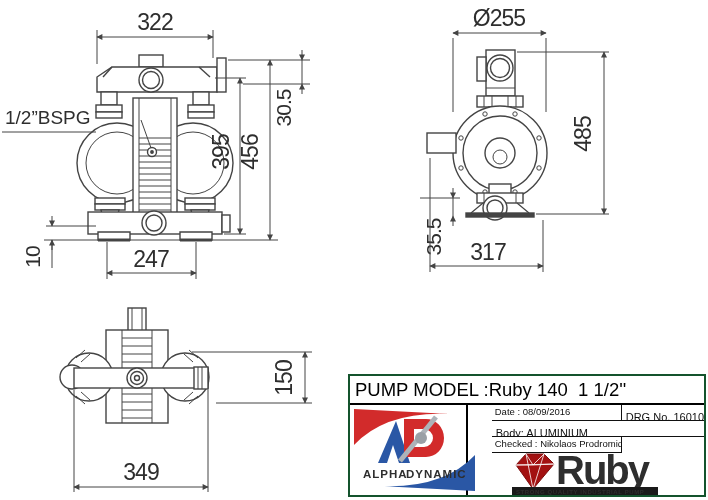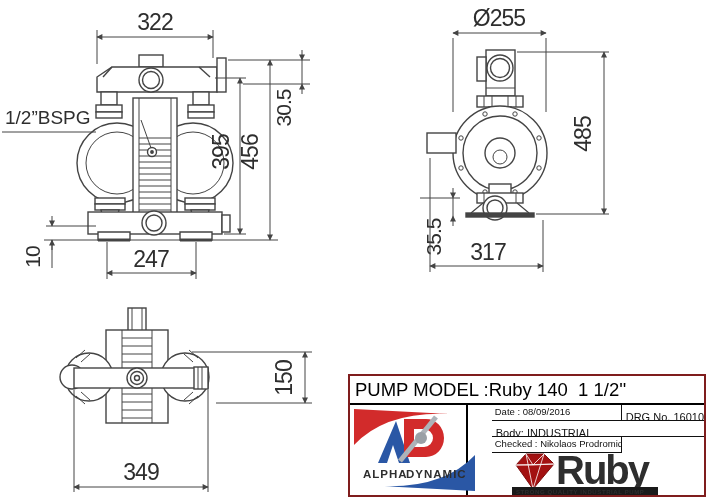--- a/index.html
+++ b/index.html
@@ -5,21 +5,21 @@
   html,body{margin:0;padding:0;background:#fff;}
   #page{position:relative;width:708px;height:500px;background:#ffffff;overflow:hidden;
         font-family:"Liberation Sans",sans-serif;}
   svg{position:absolute;}
   svg text{fill:#2e2e2e;font-family:"Liberation Sans",sans-serif;}
   .dimtext{font-size:23px;letter-spacing:-1px;}
   .dimtext-sm{font-size:21px;letter-spacing:-1px;}
   .portlabel{font-size:19px;}
   
   .tblock{position:absolute;left:348px;top:374px;width:354px;height:119px;
-          border:2px solid #7f1d1d;background:#fff;}
+          border:2px solid #14532d;background:#fff;}
   .tb-header{height:27px;line-height:27px;border-bottom:2px solid #000;
              font-size:18.5px;color:#000;padding-left:5px;white-space:pre;}
   .tb-body{display:flex;height:90px;}
   .tb-logocell{width:131px;border-right:2px solid #000;position:relative;}
   .tb-right{flex:1;position:relative;}
   .tb-row{display:flex;height:16px;margin-left:24px;}
   .tb-cell-l{width:126px;border-right:1.5px solid #111;border-bottom:1.5px solid #111;
              font-size:9.5px;color:#111;padding:1px 0 0 3px;white-space:pre;overflow:hidden;}
   .tb-cell-r{flex:1;font-size:11px;color:#111;padding:6px 0 0 4px;white-space:pre;overflow:hidden;}
   .tb-cell-r.bordered{border-bottom:1.5px solid #111;}
@@ -294,21 +294,21 @@
           <text x="13" y="73" font-size="11.5" font-weight="bold" letter-spacing="1" fill="#1c3f77" stroke="none">ALPHA</text>
           <text x="56" y="73" font-size="11.5" font-weight="bold" letter-spacing="1" fill="#c4372f" stroke="none">DYNAMIC</text>
         </svg>
       </div>
       <div class="tb-right">
         <div class="tb-row">
           <div class="tb-cell-l">Date : 08/09/2016</div>
           <div class="tb-cell-r bordered">DRG No. 16010</div>
         </div>
         <div class="tb-row">
-          <div class="tb-cell-r bordered">Body: INDUSTRIAL</div>
+          <div class="tb-cell-r bordered">Body: ALUMINIUM</div>
         </div>
         <div class="tb-row">
           <div class="tb-cell-l">Checked : Nikolaos Prodromidis</div>
           <div class="tb-cell-r"></div>
         </div>
         <div class="ruby-wrap">
           <svg width="176" height="44" viewBox="0 0 176 44">
             <path d="M8,14 L18,3 L36,3 L46,13 L25,38 Z" fill="#a31111" stroke="#7c0d0d" stroke-width="1"></path>
             <path d="M8,14 L46,13 M18,3 L25,38 M36,3 L25,38 M18,3 L25,14 L36,3 M8,14 L25,14 L46,13" stroke="#fff" stroke-width="0.8" fill="none"></path>
             <text x="48" y="33" font-size="40" font-weight="bold" letter-spacing="-2" fill="#a31111" stroke="none">Ruby</text>

